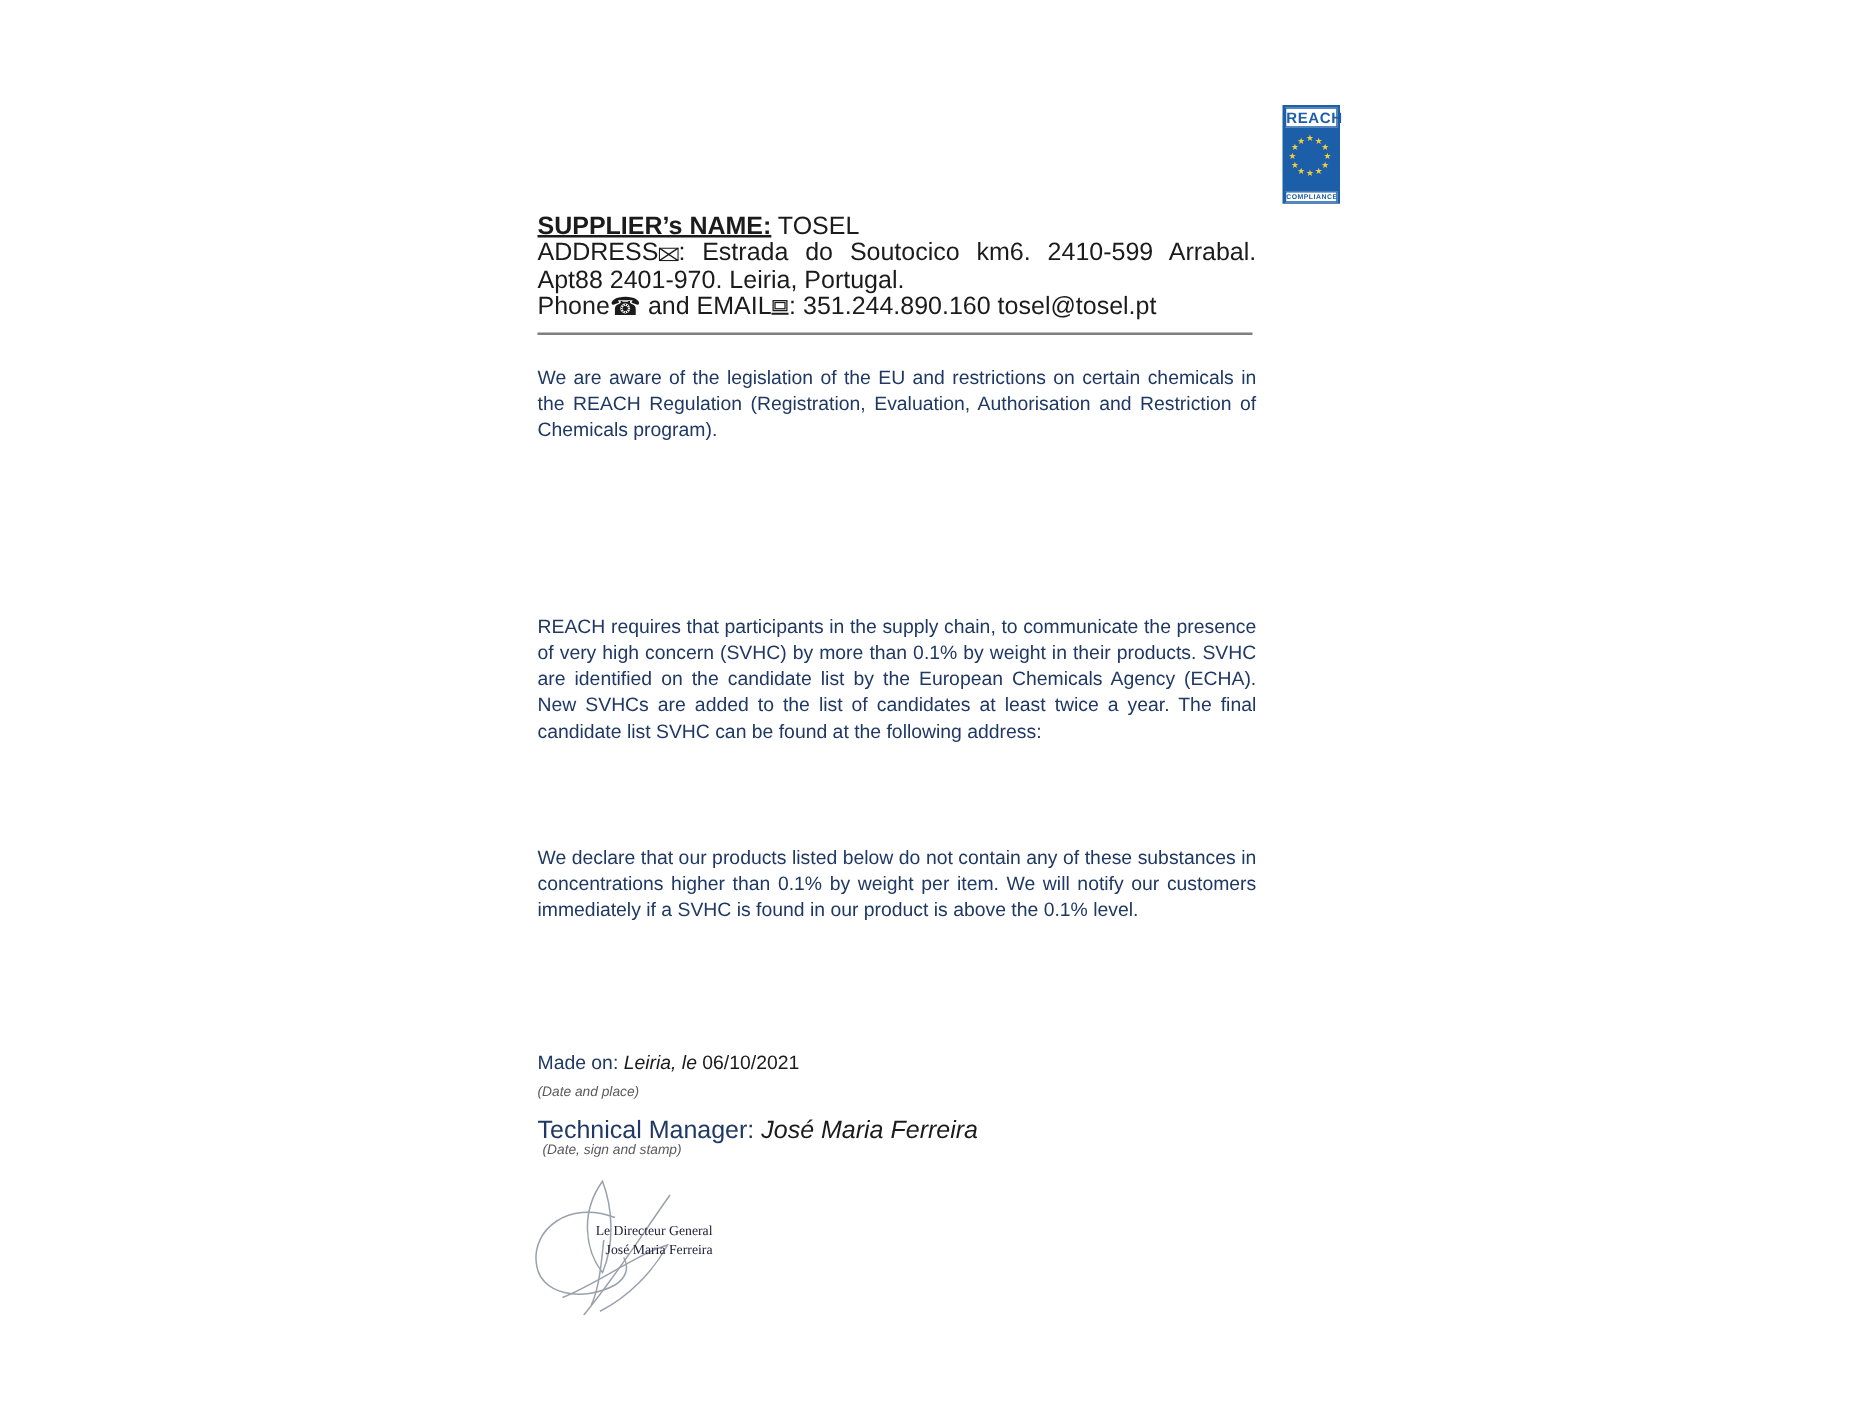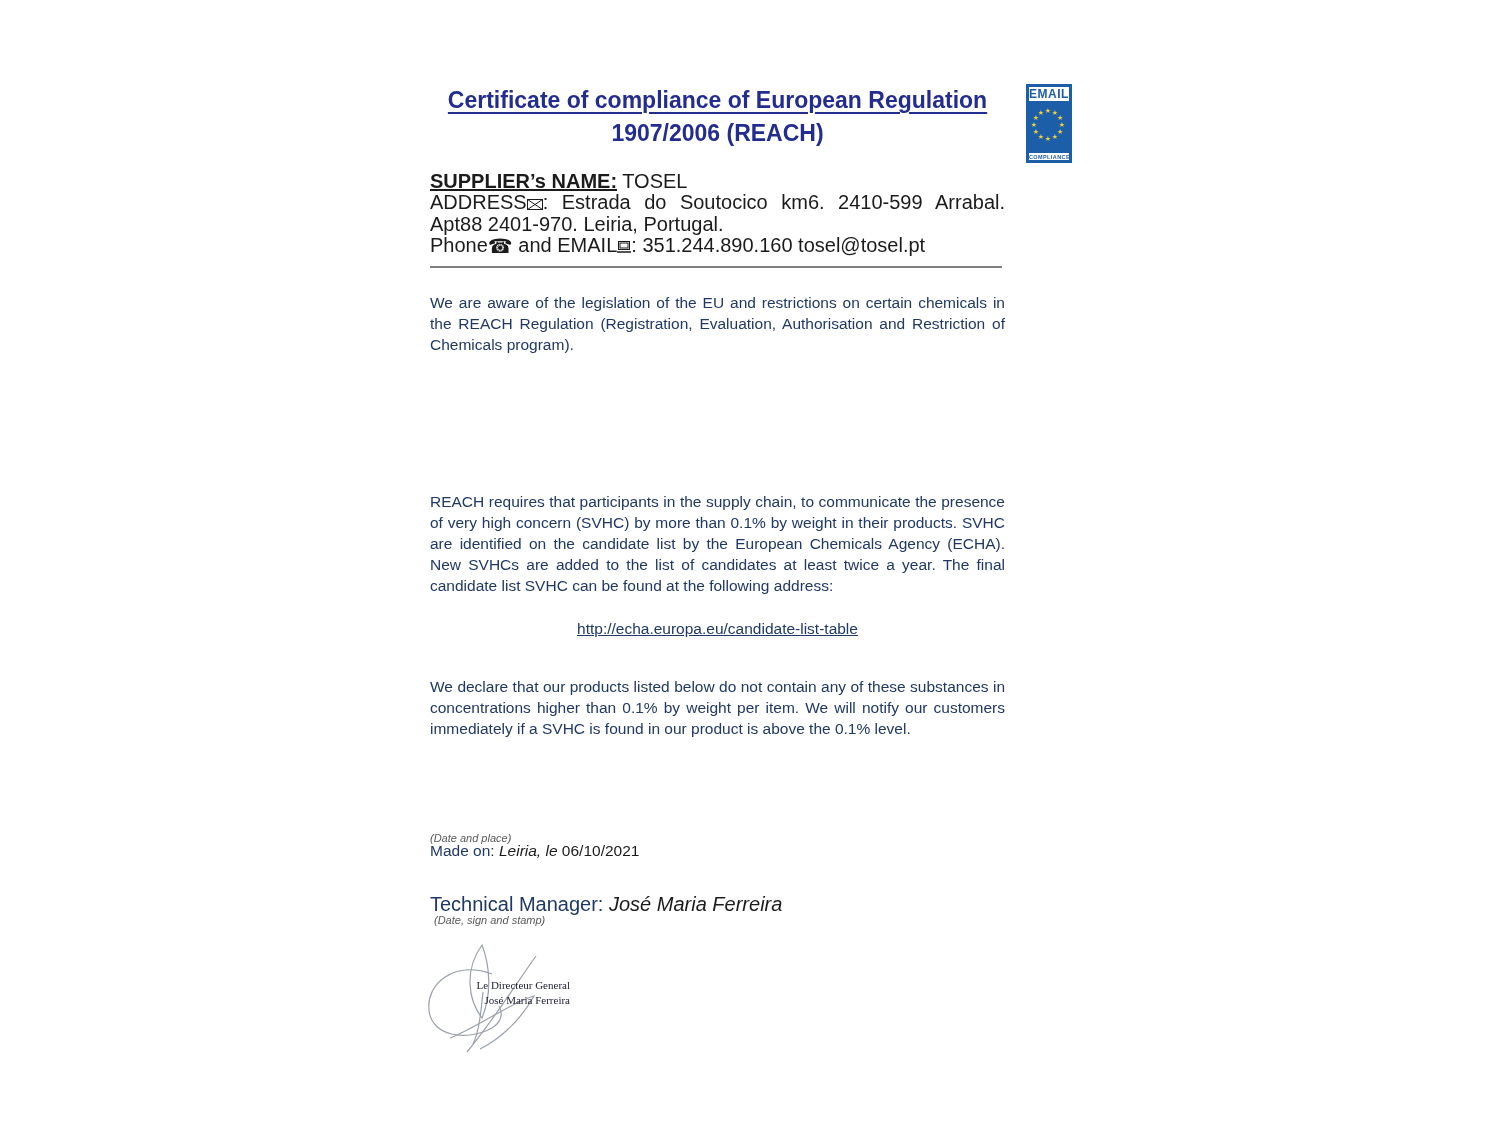--- a/index.html
+++ b/index.html
@@ -46,44 +46,40 @@
   .p1{top:292px;} .p2{top:386px;} .p3{top:491px;} .p4{top:676px;}
   .linkline{top:620px;text-align:center;font-size:15.5px;color:#1F3864;}
   .linkline a{color:#1F3864;text-decoration:underline;}
   .articles{top:769px;font-size:15.5px;color:#1b1b1b;text-align:left;}
 
   
   .madeon{top:842px;font-size:15.5px;color:#1b1b1b;}
   .blue-label{font-weight:normal;color:#1F3864;}
   .it{font-style:italic;}
   .hint{font-size:11px;font-style:italic;color:#595959;}
-  .hint1{top:832px;} .techmgr{top:893px;font-size:20px;color:#1b1b1b;}
+  .hint1{top:868px;} .techmgr{top:893px;font-size:20px;color:#1b1b1b;}
   .hint2{top:914px;padding-left:4px;}
 
   
   .signature{position:absolute;left:420px;top:942px;width:140px;height:118px;}
   .signature svg{position:absolute;left:0;top:0;}
   .stamp{
     position:absolute;left:40px;top:36px;width:110px;
     font-family:"Liberation Serif", serif;font-size:11px;line-height:15px;
     color:#21213a;text-align:right;white-space:nowrap;
   }
 </style>
 </head>
 <body>
 
 <div class="page">
 
-  <div class="col title">
-    <span class="u">Certificate of compliance of European Regulation</span><br>
-    <span>1907/2006 (REACH)</span>
-  </div>
 
   <div class="reach-logo">
-    <div class="lbl top">EMAIL</div>
+    <div class="lbl top">REACH</div>
     <div class="stars">
       <svg width="40" height="42" viewBox="0 0 40 42" xmlns="http://www.w3.org/2000/svg">
         <g fill="#F2CE3C" font-size="7" font-family="DejaVu Sans, sans-serif" text-anchor="middle">
           <text x="20" y="9">★</text>
           <text x="27" y="10.9">★</text>
           <text x="32.1" y="16">★</text>
           <text x="34" y="23">★</text>
           <text x="32.1" y="30">★</text>
           <text x="27" y="35.1">★</text>
           <text x="20" y="37">★</text>
@@ -109,23 +105,20 @@
           <rect x="3" y="2" width="8" height="5" fill="none" stroke="#1b1b1b" stroke-width="1"></rect>
           <line x1="0" y1="11" x2="14" y2="11" stroke="#1b1b1b" stroke-width="1.5"></line>
         </svg></span><span>: 351.244.890.160 tosel@tosel.pt</span>
   </div>
 
   <div class="divider"></div>
 
   <div class="col para p1">We are aware of the legislation of the EU and restrictions on certain chemicals in the REACH Regulation (Registration, Evaluation, Authorisation and Restriction of Chemicals program).</div>
   <div class="col para p3">REACH requires that participants in the supply chain, to communicate the presence of very high concern (SVHC) by more than 0.1% by weight in their products. SVHC are identified on the candidate list by the European Chemicals Agency (ECHA). New SVHCs are added to the list of candidates at least twice a year. The final candidate list SVHC can be found at the following address:</div>
 
-  <div class="col linkline">
-    <a href="#">http://echa.europa.eu/candidate-list-table</a>
-  </div>
 
   <div class="col para p4">We declare that our products listed below do not contain any of these substances in concentrations higher than 0.1% by weight per item. We will notify our customers immediately if a SVHC is found in our product is above the 0.1% level.</div>
 
 
   <div class="col madeon">
     <span class="blue-label">Made on:</span><span class="it"> Leiria, le </span><span>06/10/2021</span>
   </div>
   <div class="col hint hint1">(Date and place)</div>
 
   <div class="col techmgr">

